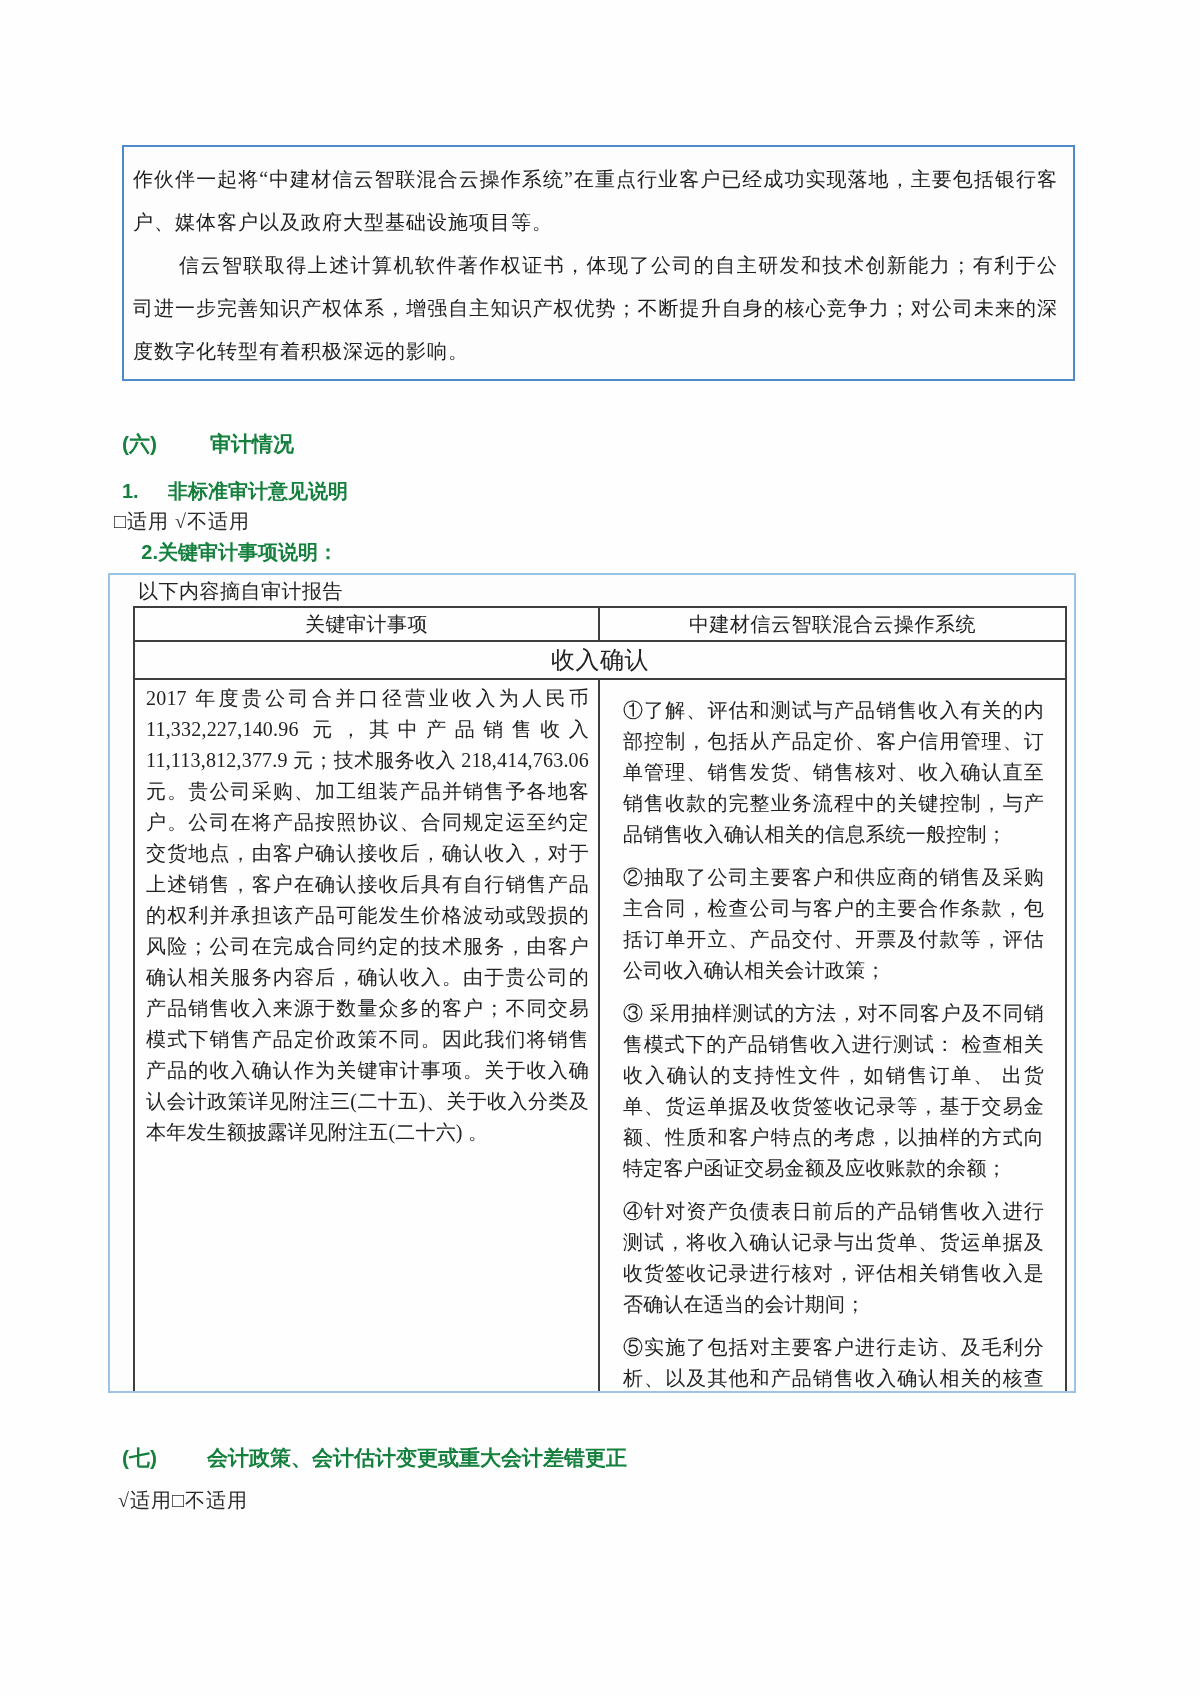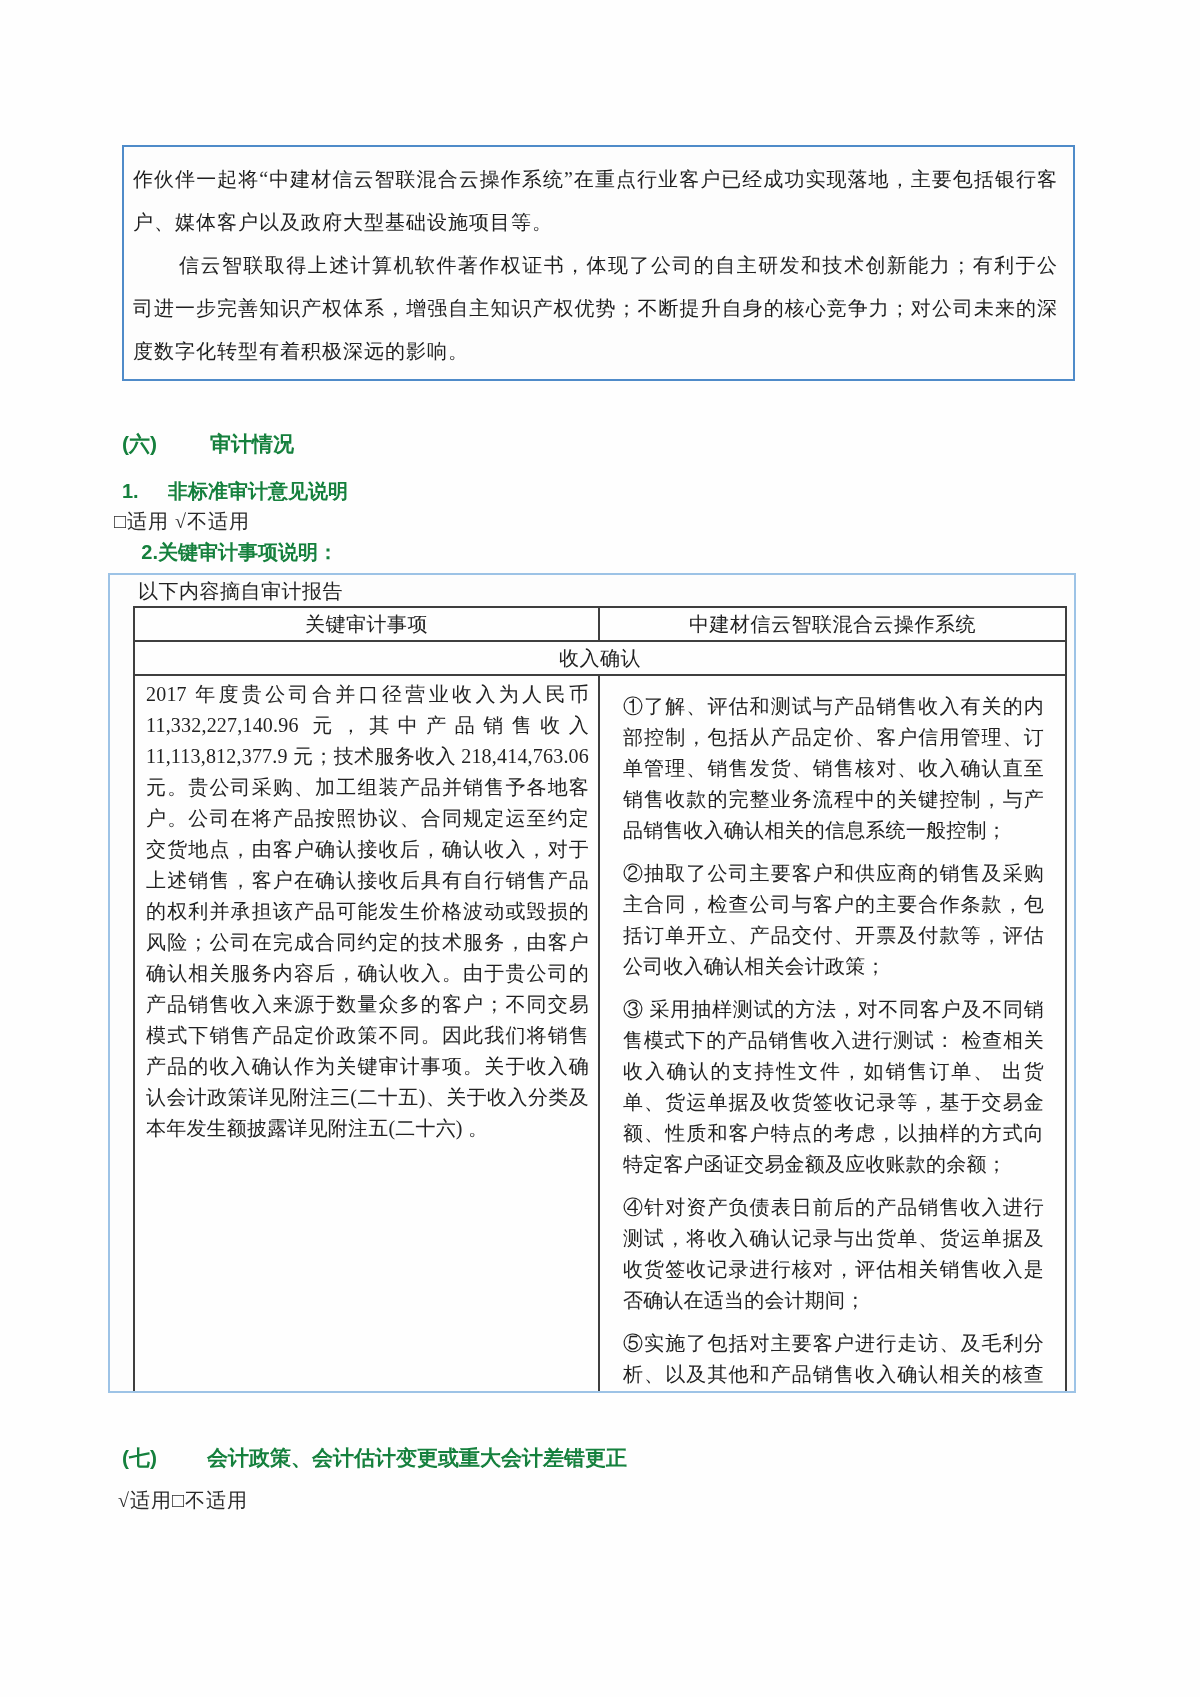--- a/index.html
+++ b/index.html
@@ -57,21 +57,21 @@
     margin-left:23px;width:932px;border-collapse:collapse;table-layout:fixed;
     background:#fefefe;
   }
   table.audit th,table.audit td{
     border:2px solid #3f3f3f;font-weight:normal;text-align:center;color:#222;
   }
   table.audit th{
     font-size:20px;padding:2px 10px;height:28px;letter-spacing:0.5px;
   }
   table.audit tr.subrow td{
-    font-size:20px;padding:2px 10px;height:28px;letter-spacing:0.5px;
+    font-size:24px;padding:2px 10px;height:28px;letter-spacing:0.5px;
   }
   table.audit tr.contentrow td{
     vertical-align:top;font-size:20px;line-height:31px;
     padding:3px 9px 8px 11px;text-align:justify;letter-spacing:0.2px;
   }
   .col-left{width:465px;}
   .col-right{width:467px;}
   .responses p{margin:12px;}
 </style>
 </head>

